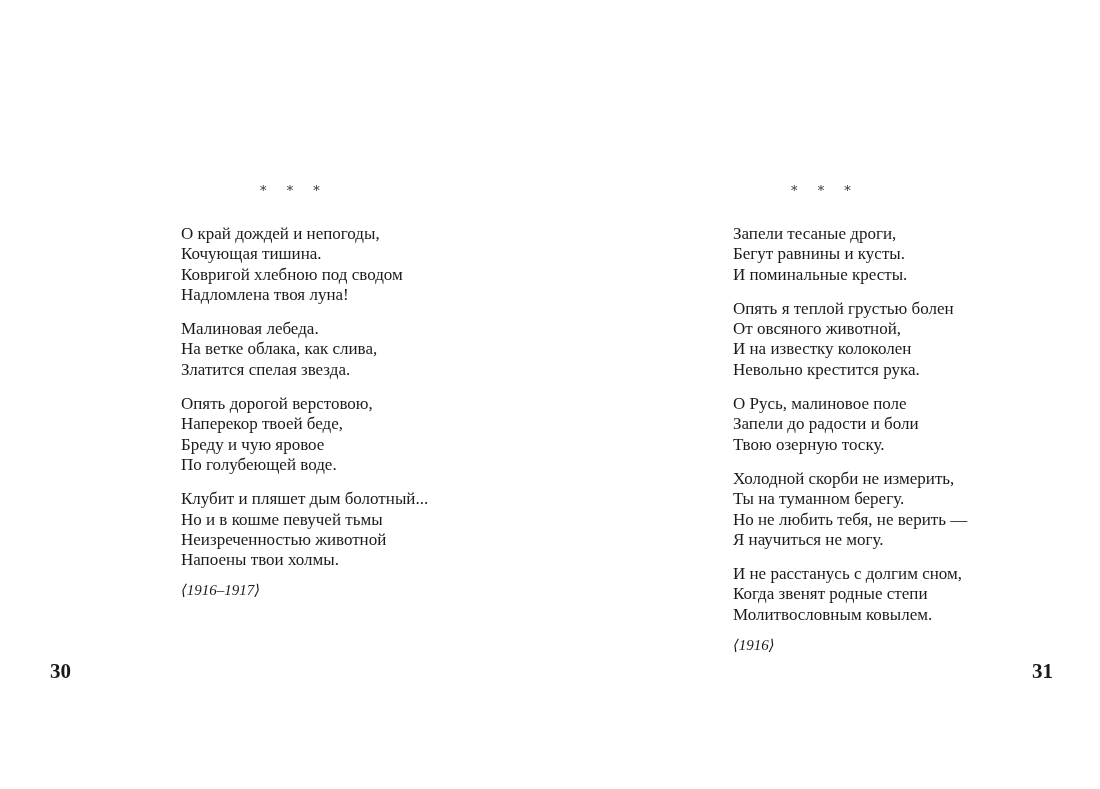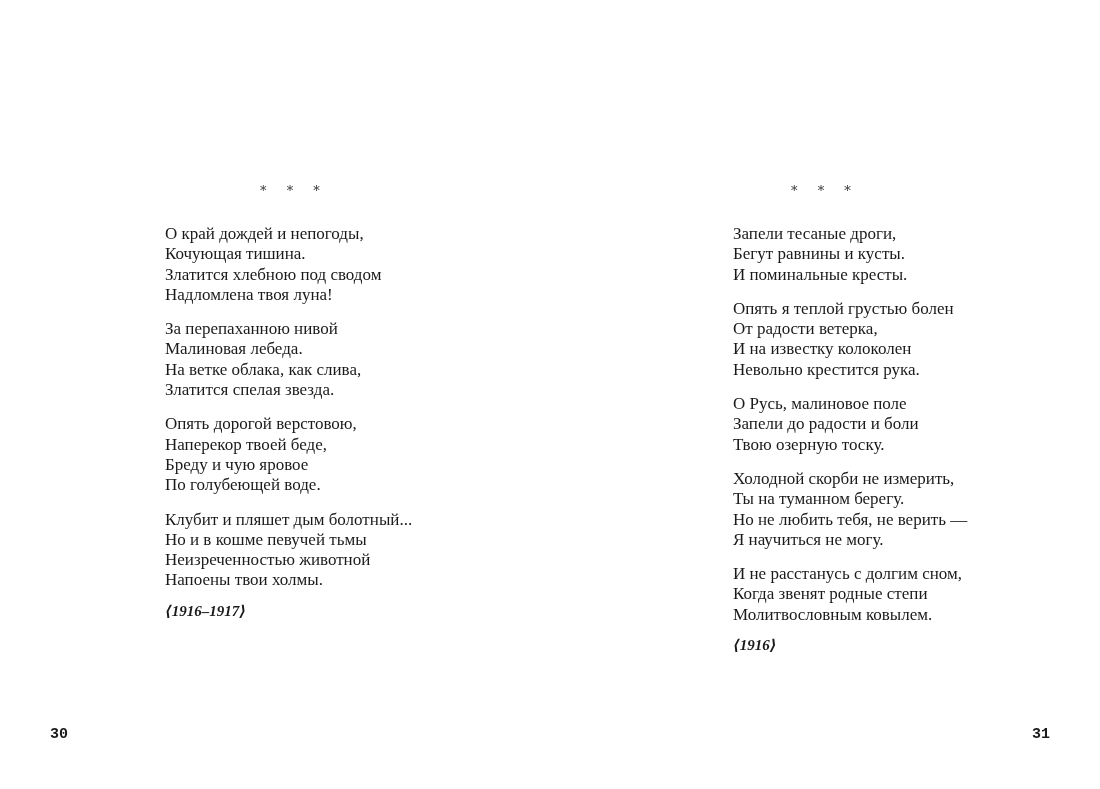--- a/index.html
+++ b/index.html
@@ -34,63 +34,61 @@
     .page-left .asterisks { left: 260px; }
     .page-right .asterisks { left: 241px; }
 
     .poem {
       position: absolute;
       top: 224px;
       font-family: "Liberation Serif", "DejaVu Serif", serif;
       font-size: 17px;
       line-height: 20.3px;
     }
-    .page-left .poem { left: 165px; }
+    .page-left .poem { left: 181px; }
     .page-right .poem { left: 183px; }
 
     .stanza {
       margin: 0 0 14px 0;
     }
     .line {
       display: block;
       white-space: nowrap;
     }
     .date {
       font-style: italic;
       font-size: 15px;
       line-height: 20px;
       margin-top: -4px;
       white-space: nowrap;
-      font-weight: bold;
     }
     .page-number {
       position: absolute;
-      top: 726px;
-      font-family: Liberation Mono, monospace;
+      top: 662px;
+      font-family: Liberation Serif, serif;
       font-weight: bold;
-      font-size: 15px;
+      font-size: 21px;
       line-height: 18px;
     }
     .page-left .page-number { left: 50px; }
     .page-right .page-number { left: 482px; }
   </style>
 </head>
 <body>
 
 <div class="page page-left">
   <div class="asterisks">* * *</div>
   <div class="poem">
     <div class="stanza">
       <span class="line">О край дождей и непогоды,</span>
       <span class="line">Кочующая тишина.</span>
-      <span class="line">Златится хлебною под сводом</span>
+      <span class="line">Ковригой хлебною под сводом</span>
       <span class="line">Надломлена твоя луна!</span>
     </div>
     <div class="stanza">
-      <span class="line">За перепаханною нивой</span>
       <span class="line">Малиновая лебеда.</span>
       <span class="line">На ветке облака, как слива,</span>
       <span class="line">Златится спелая звезда.</span>
     </div>
     <div class="stanza">
       <span class="line">Опять дорогой верстовою,</span>
       <span class="line">Наперекор твоей беде,</span>
       <span class="line">Бреду и чую яровое</span>
       <span class="line">По голубеющей воде.</span>
     </div>
@@ -108,21 +106,21 @@
 <div class="page page-right">
   <div class="asterisks">* * *</div>
   <div class="poem">
     <div class="stanza">
       <span class="line">Запели тесаные дроги,</span>
       <span class="line">Бегут равнины и кусты.</span>
       <span class="line">И поминальные кресты.</span>
     </div>
     <div class="stanza">
       <span class="line">Опять я теплой грустью болен</span>
-      <span class="line">От радости ветерка,</span>
+      <span class="line">От овсяного животной,</span>
       <span class="line">И на известку колоколен</span>
       <span class="line">Невольно крестится рука.</span>
     </div>
     <div class="stanza">
       <span class="line">О Русь, малиновое поле</span>
       <span class="line">Запели до радости и боли</span>
       <span class="line">Твою озерную тоску.</span>
     </div>
     <div class="stanza">
       <span class="line">Холодной скорби не измерить,</span>

